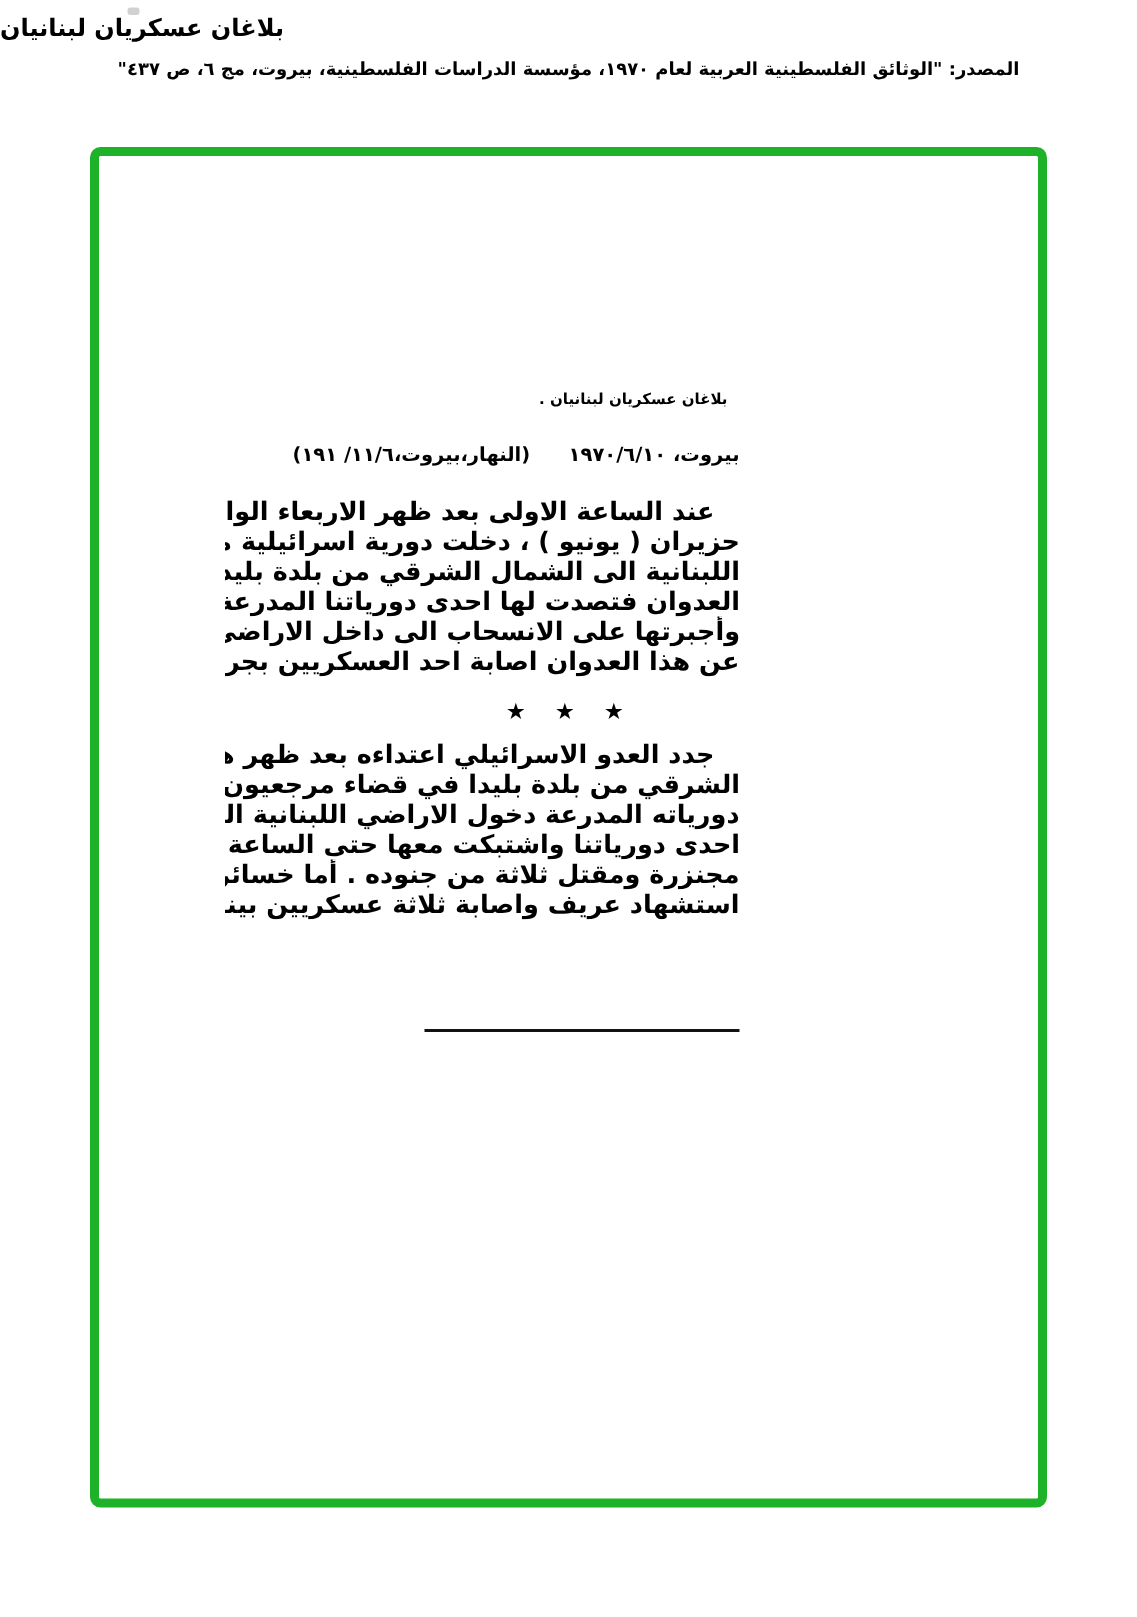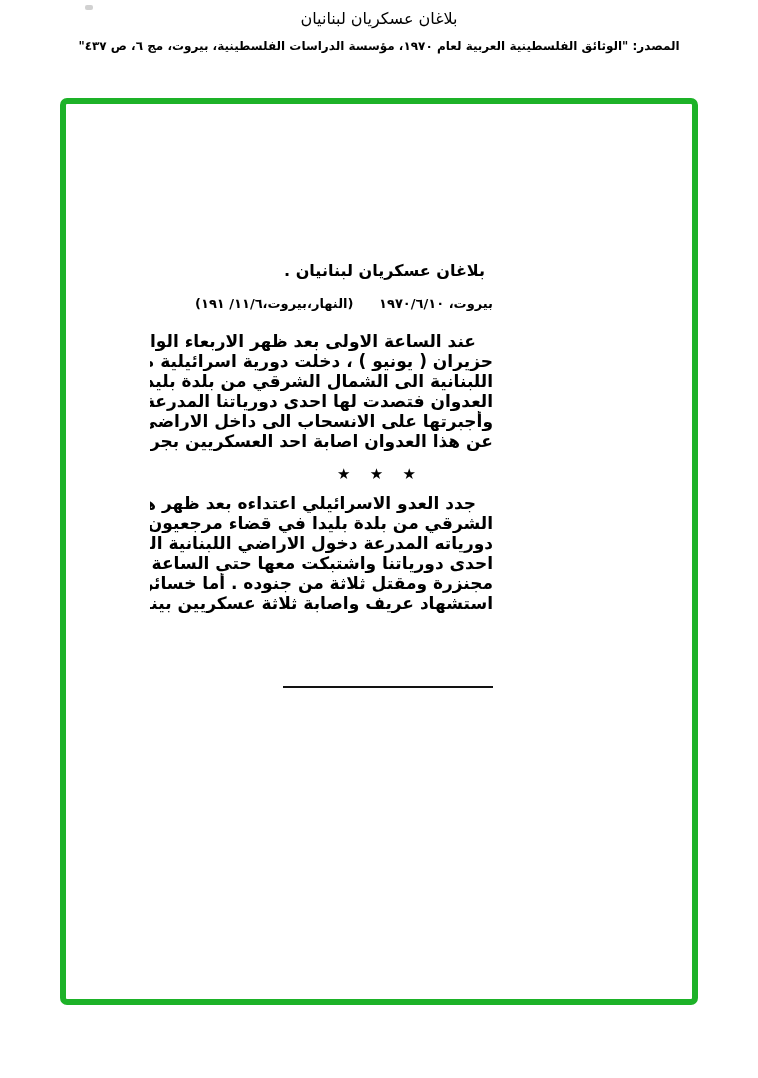--- a/index.html
+++ b/index.html
@@ -16,24 +16,24 @@
     position: absolute;
     left: 85px; top: 5px;
     width: 8px; height: 5px;
     background: #9a9a9a;
     opacity: 0.45;
     border-radius: 2px;
   }
   .header-title {
     position: absolute;
     top: 9px; left: 0; right: 0;
-    text-align: center;
+    text-align: left;
     direction: rtl;
     font-size: 16px;
-    font-weight: 400;
+    font-weight: 700;
     letter-spacing: 0.5px;
   }
   .header-source {
     position: absolute;
     top: 39px; left: 0; right: 0;
     text-align: center;
     direction: rtl;
     font-size: 12px;
     font-weight: 700;
   }
@@ -46,21 +46,21 @@
     border-radius: 7px;
     background: #ffffff;
   }
   .doc-title {
     position: absolute;
     left: 150px; top: 261px;
     width: 335px;
     direction: rtl;
     text-align: left; 
     text-align: right;
-    font-size: 16px;
+    font-size: 10px;
     font-weight: 700;
   }
   .dateline {
     position: absolute;
     left: 150px; top: 296px;
     width: 343px;
     direction: rtl;
     display: flex;
     justify-content: space-between;
     box-sizing: border-box;

